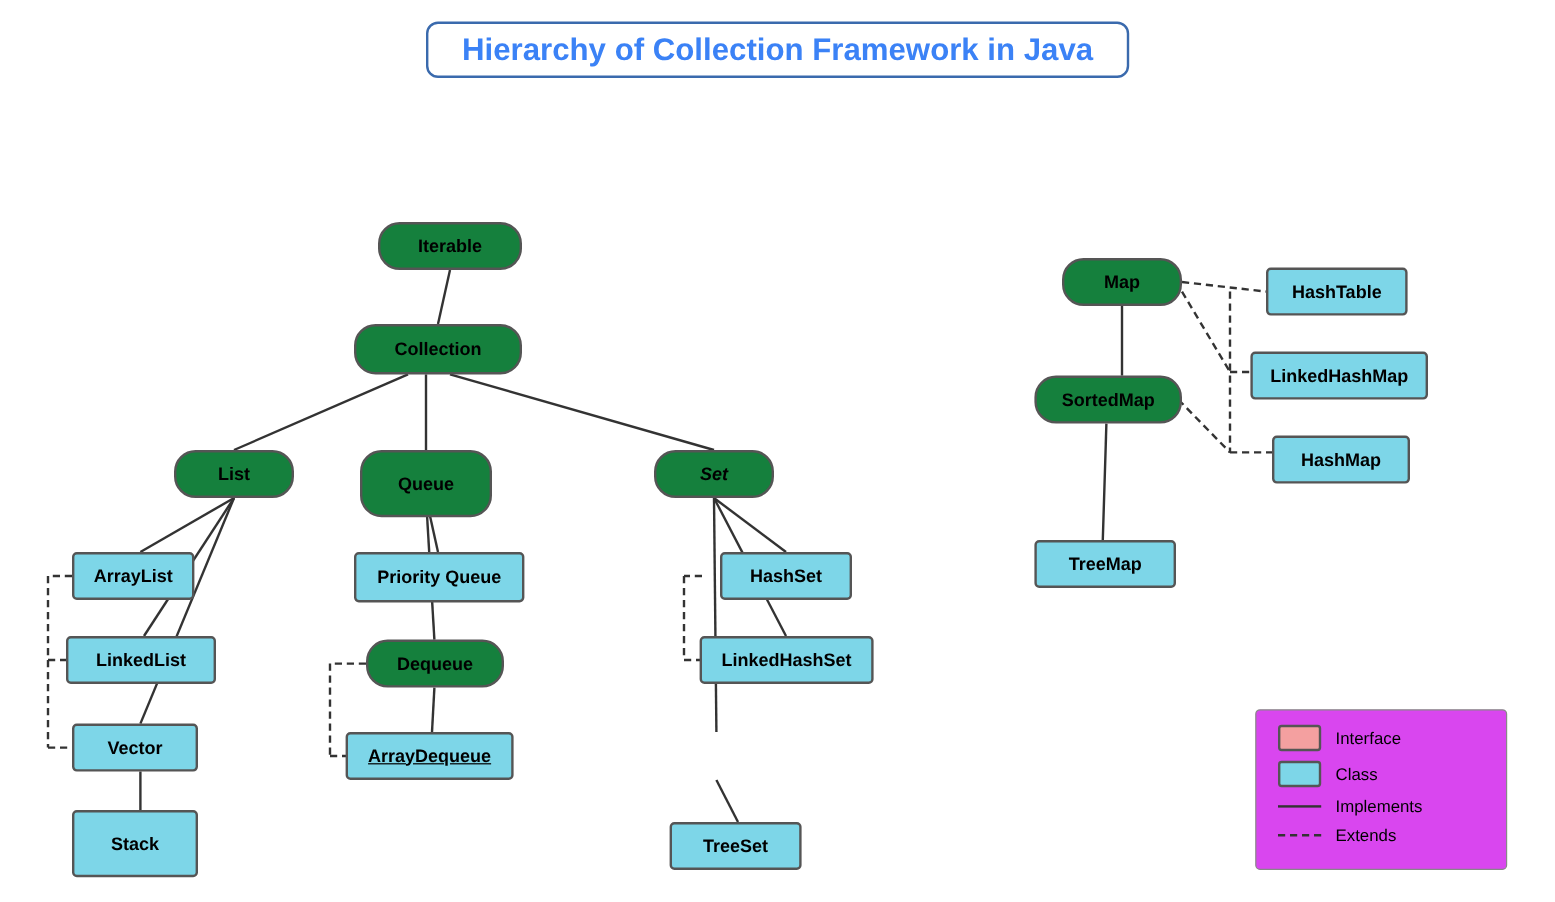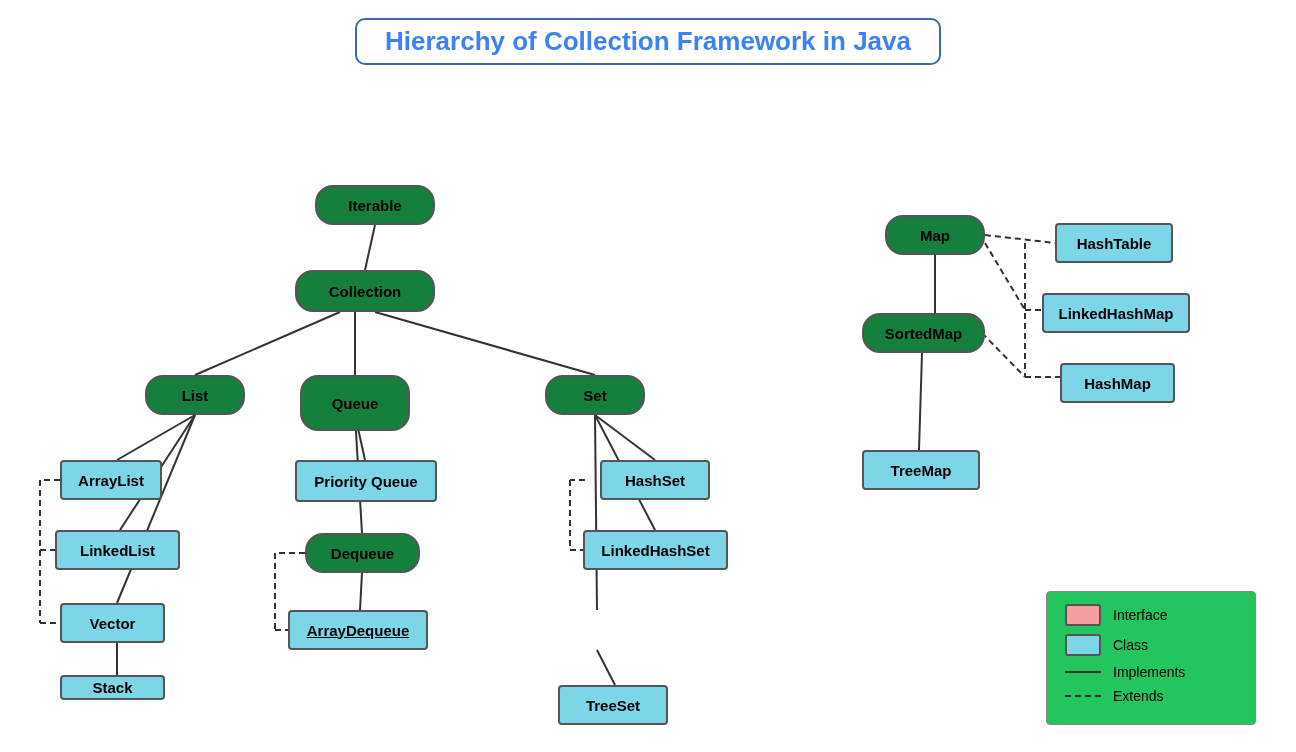--- a/index.html
+++ b/index.html
@@ -58,21 +58,21 @@
       position: absolute;
       top: 0; left: 0;
       width: 1296px;
       height: 680px;
       pointer-events: none;
     }
 
     
     .legend {
       position: absolute;
-      background: #22c55e;
+      background: #d946ef;
       border: 1.5px solid #888;
       border-radius: 4px;
       padding: 12px 18px;
       bottom: 30px;
       right: 40px;
       width: 210px;
     }
     .legend-item {
       display: flex;
       align-items: center;
@@ -180,37 +180,37 @@
   </div>
 
   <div class="box interface" style="left:145px; top:300px; width:100px; height:40px;">
     <span>List</span>
   </div>
 
   <div class="box interface" style="left:300px; top:300px; width:110px; height:56px;">
     <span>Queue</span>
   </div>
 
-  <div class="box interface" style="left:545px; top:300px; width:100px; height:40px;">
+  <div class="box interface" style="left:545px; top:300px; width:100px; height:40px;font-style:italic;">
     <span>Set</span>
   </div>
 
   <div class="box cls" style="left:60px; top:385px; width:102px; height:40px;">
     <span>ArrayList</span>
   </div>
 
   <div class="box cls" style="left:55px; top:455px; width:125px; height:40px;">
     <span>LinkedList</span>
   </div>
 
   <div class="box cls" style="left:60px; top:528px; width:105px; height:40px;">
     <span>Vector</span>
   </div>
 
-  <div class="box cls" style="left:60px; top:600px; width:105px; height:25px;">
+  <div class="box cls" style="left:60px; top:600px; width:105px; height:56px;">
     <span>Stack</span>
   </div>
 
   <div class="box cls" style="left:295px; top:385px; width:142px; height:42px;">
     <span>Priority Queue</span>
   </div>
 
   <div class="box interface" style="left:305px; top:458px; width:115px; height:40px;">
     <span>Dequeue</span>
   </div>

